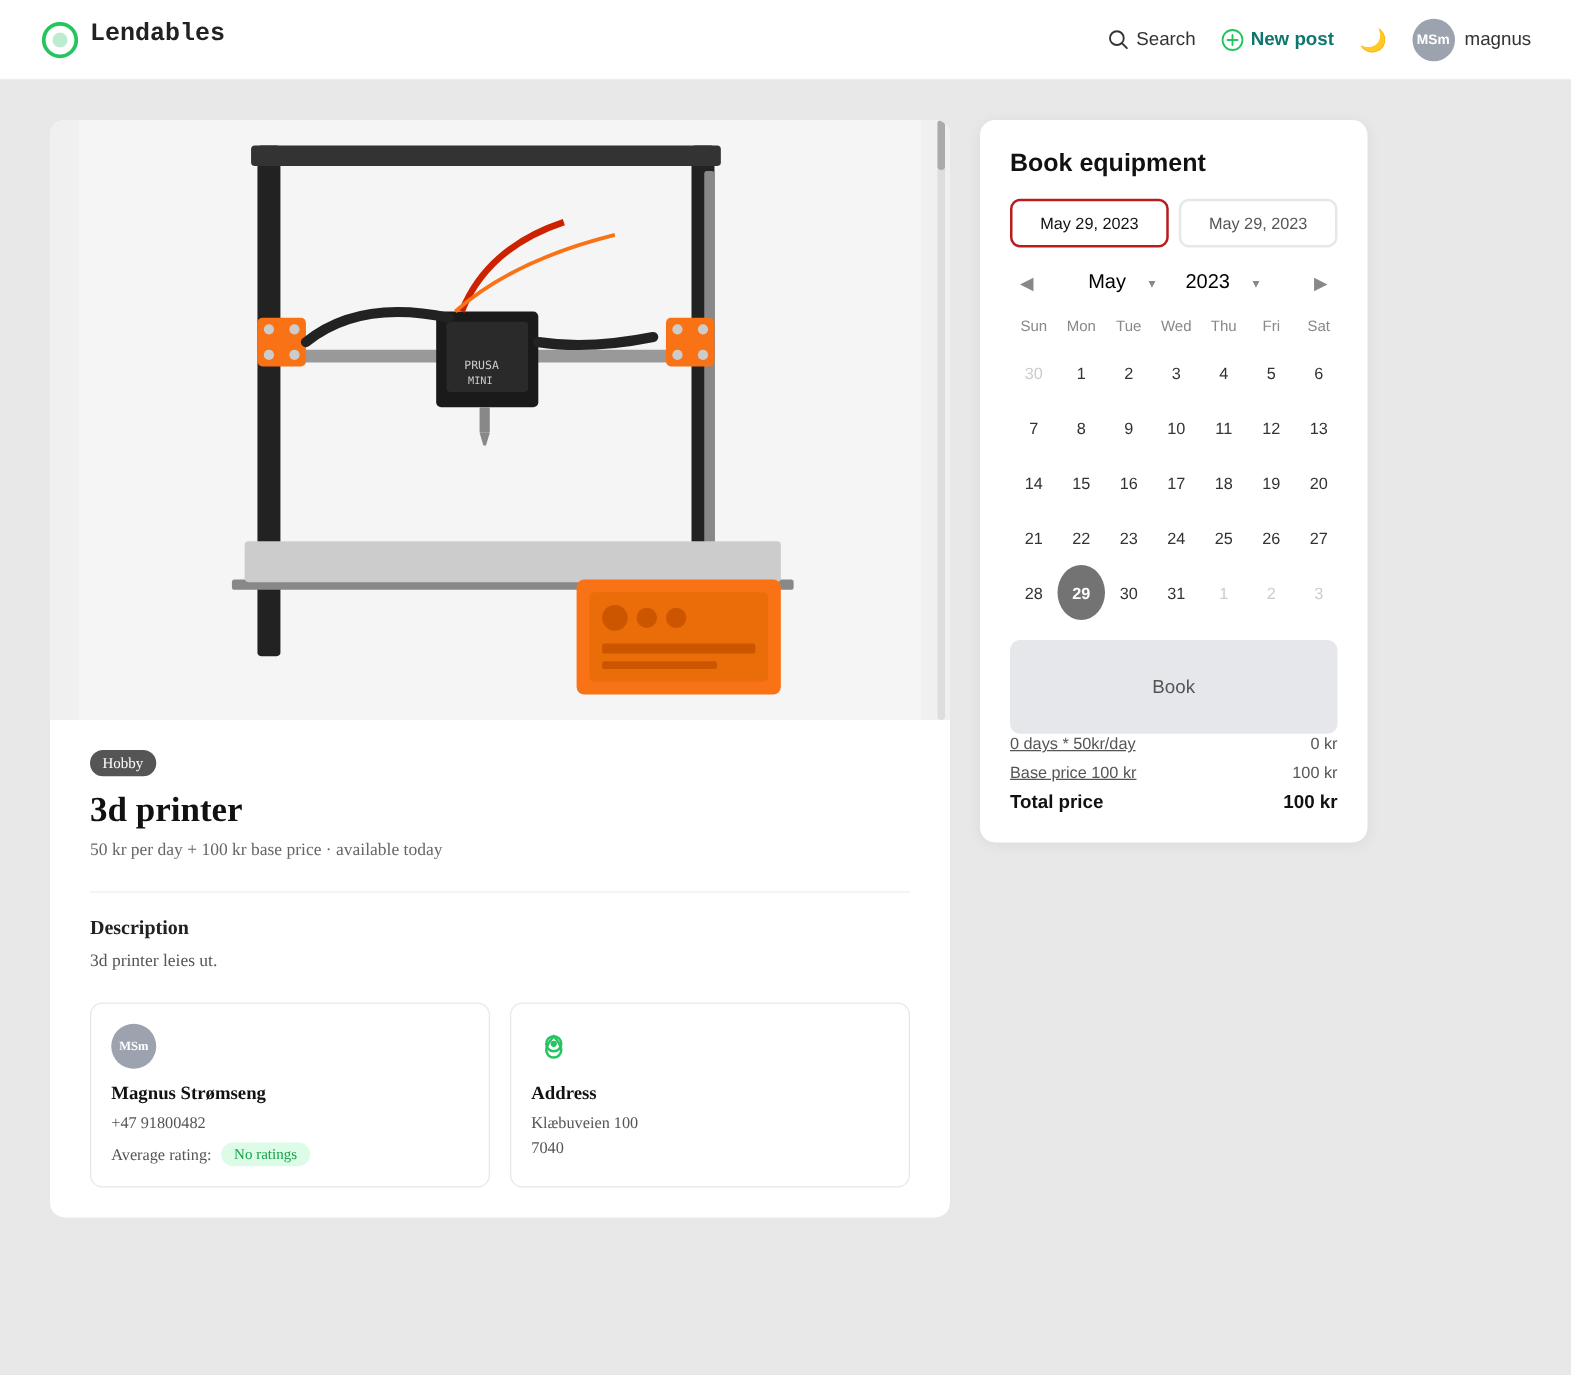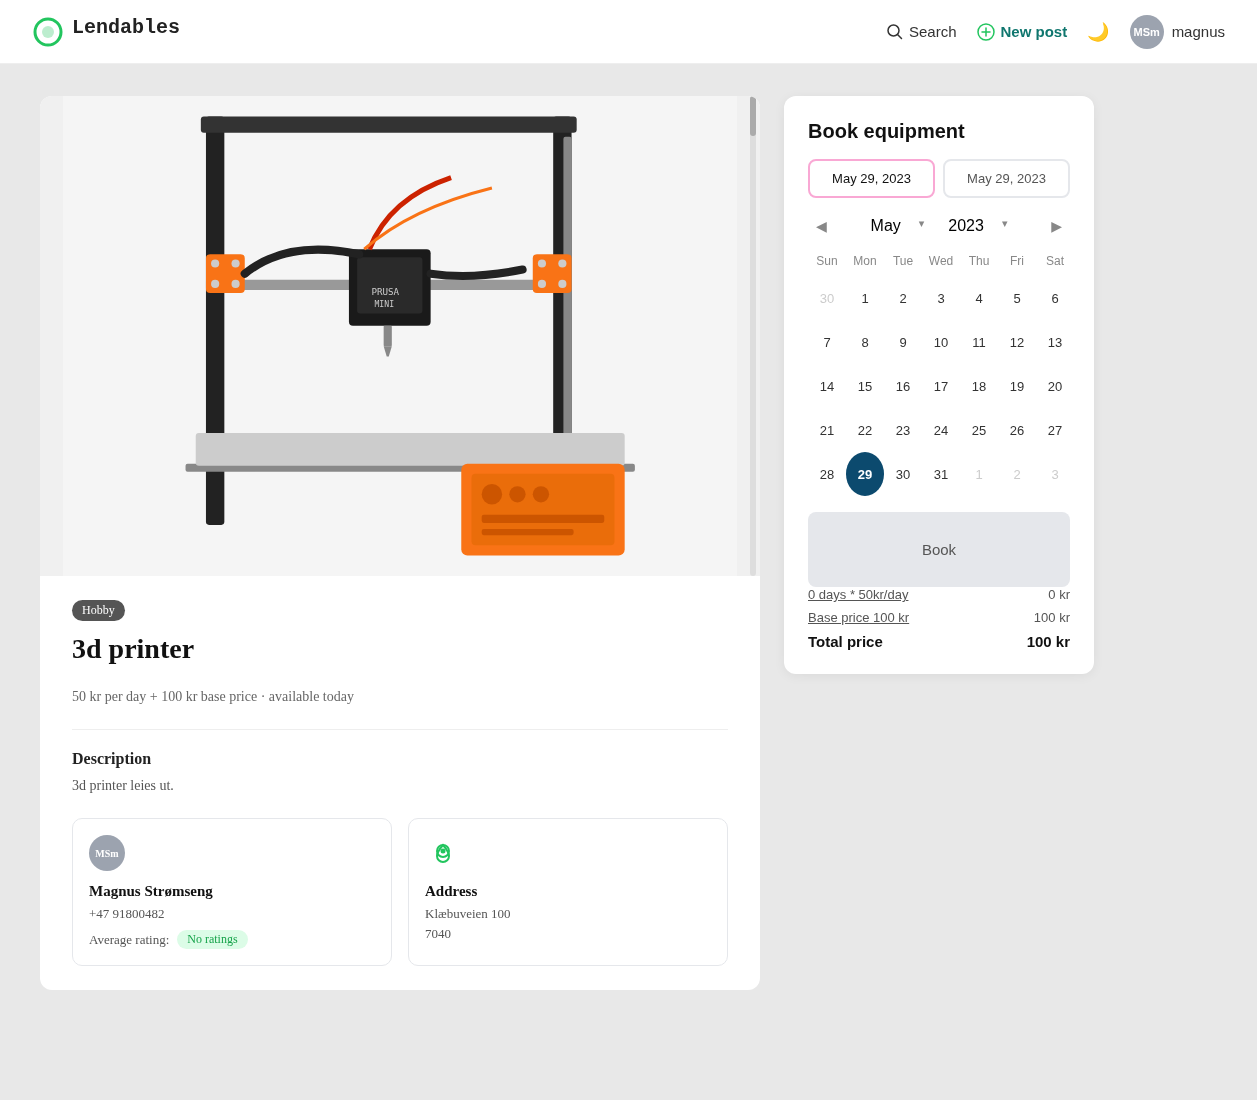--- a/index.html
+++ b/index.html
@@ -146,21 +146,21 @@
       color: #fff;
       font-size: 12px;
       padding: 3px 10px;
       border-radius: 12px;
       margin-bottom: 12px;
     }
     .product-title {
       font-size: 28px;
       font-weight: 700;
       color: #111;
-      margin-bottom: 24px;
+      margin-bottom: 8px;
     }
     .product-subtitle {
       font-size: 14px;
       color: #666;
       margin-bottom: 24px;
     }
     .divider {
       border: none;
       border-top: 1px solid #eee;
       margin-bottom: 20px;
@@ -265,21 +265,21 @@
     }
     .date-selectors {
       display: flex;
       gap: 8px;
       margin-bottom: 16px;
     }
     .date-btn {
       flex: 1;
       padding: 10px 12px;
       border-radius: 8px;
-      border: 2px solid #f9a8d4;
+      border: 2px solid #b91c1c;
       background: #fff;
       font-size: 13px;
       cursor: pointer;
       color: #111;
       font-weight: 500;
     }
     .date-btn.inactive {
       border-color: #e5e7eb;
       color: #555;
     }
@@ -293,21 +293,21 @@
     .cal-nav-btn {
       background: none;
       border: none;
       cursor: pointer;
       color: #888;
       font-size: 14px;
       padding: 4px 8px;
     }
     .cal-month-year {
       display: flex;
-      align-items: flex-start;
+      align-items: center;
       gap: 18px;
     }
     .cal-chevron {
       font-size: 11px;
       color: #888;
     }
     .calendar-grid {
       width: 100%;
       border-collapse: collapse;
     }
@@ -323,21 +323,21 @@
       padding: 5px 2px;
       font-size: 13px;
       color: #333;
       cursor: pointer;
       border-radius: 50%;
     }
     .calendar-grid td.other-month {
       color: #ccc;
     }
     .calendar-grid td.selected {
-      background: #0c4a6e;
+      background: #737373;
       color: #fff;
       border-radius: 50%;
       font-weight: 700;
     }
     .cal-day-cell {
       width: 34px;
       height: 34px;
       display: inline-flex;
       align-items: center;
       justify-content: center;

